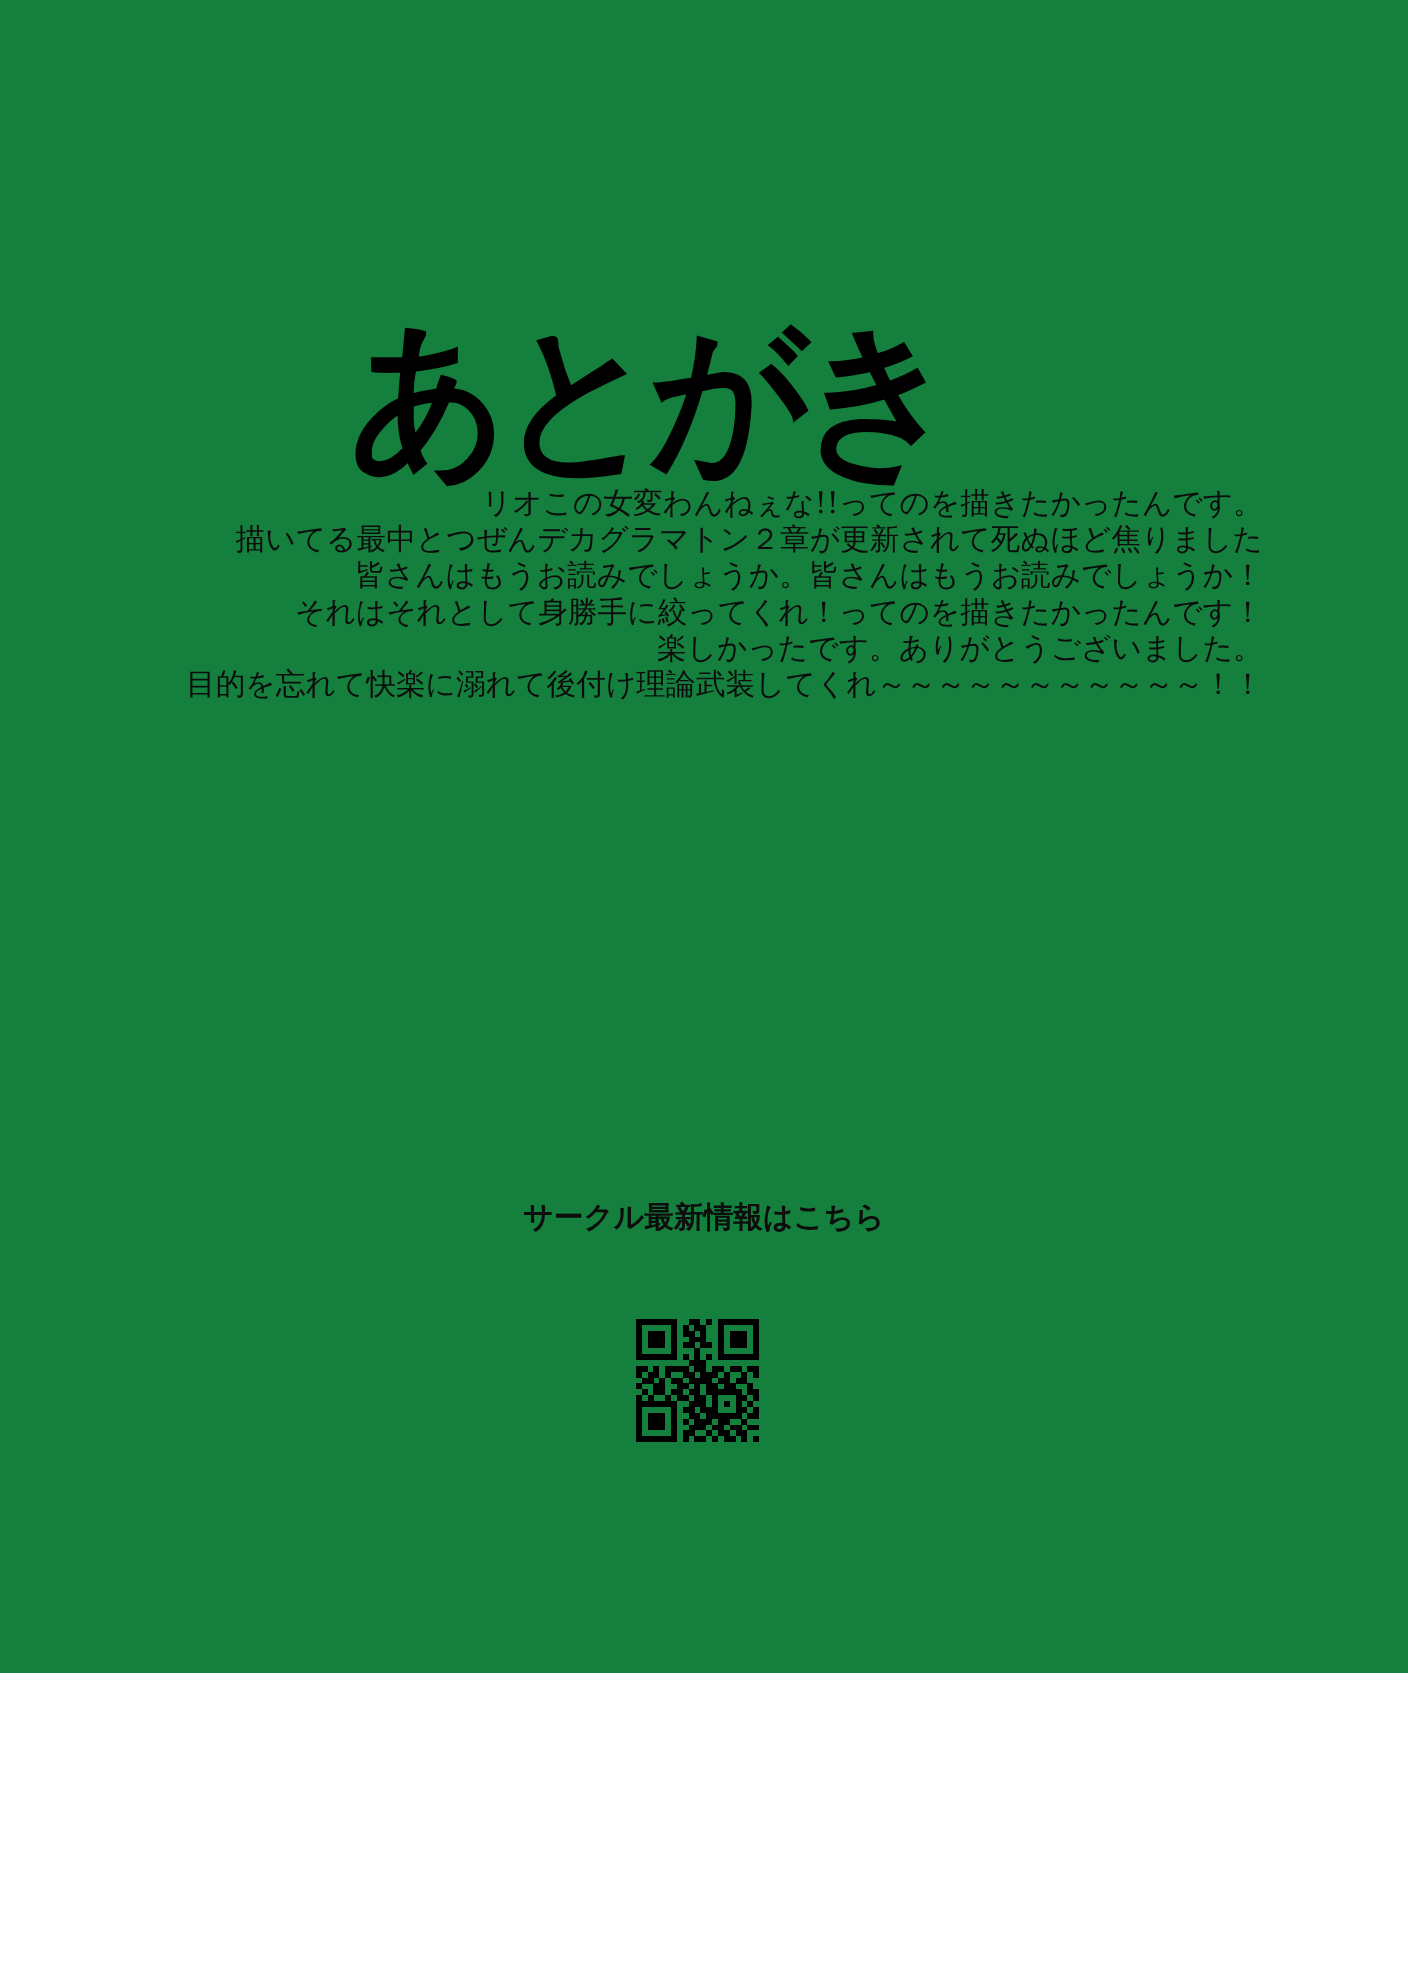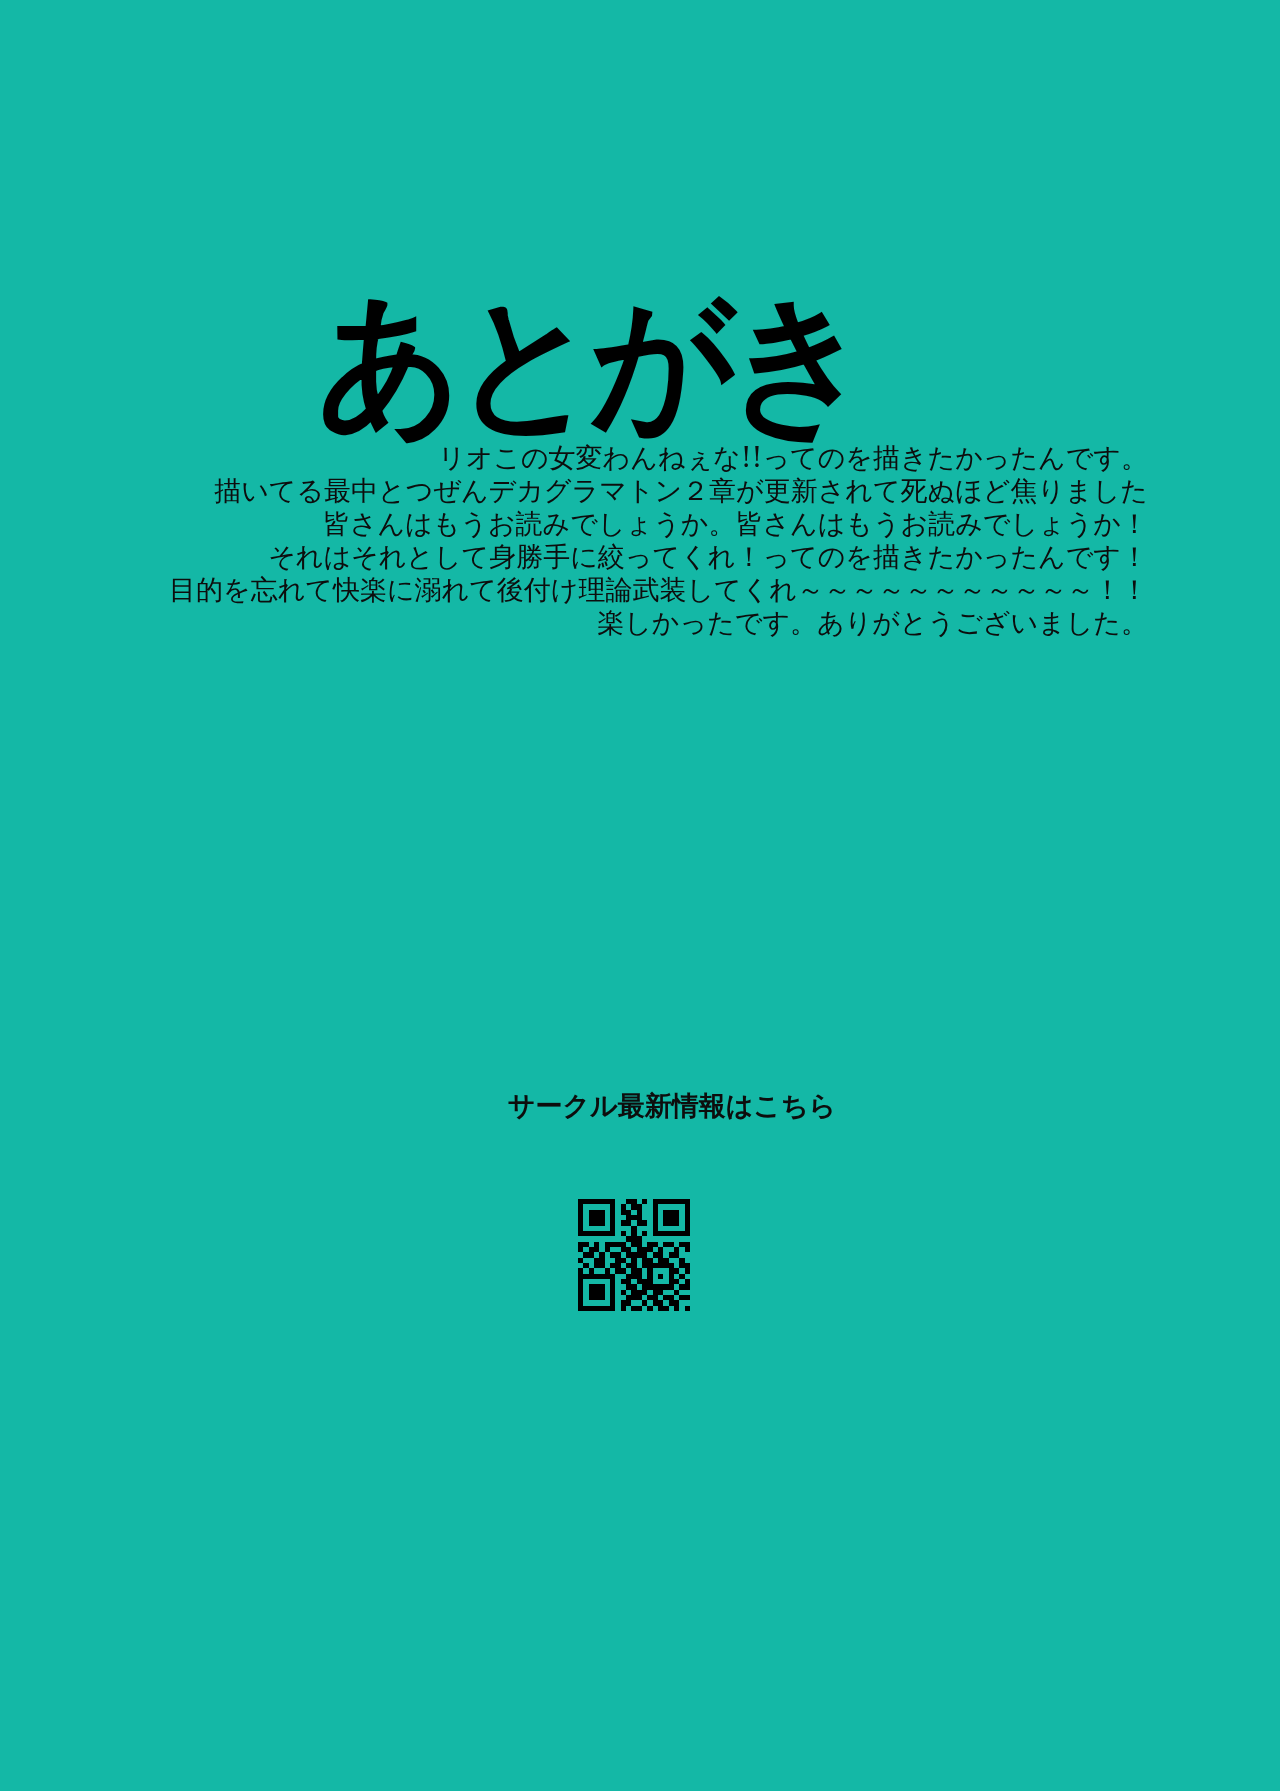--- a/index.html
+++ b/index.html
@@ -3,22 +3,22 @@
 <meta charset="utf-8">
 <style>
   html, body {
     margin: 0;
     padding: 0;
     background: #ffffff;
   }
   .page {
     position: relative;
     width: 1280px;
-    height: 1791px;
-    background: #14b8a6;
+    height: 1521px;
+    background: #15803d;
     overflow: hidden;
     font-family: "DejaVu Serif", "Liberation Serif", serif;
   }
   .title {
     position: absolute;
     left: 590px;
     top: 186px;
     transform: translateX(-50%) scaleX(0.95);
     transform-origin: center top;
     font-family: "DejaVu Sans", "Liberation Sans", sans-serif;
@@ -45,21 +45,20 @@
   }
   .circle-info {
     position: absolute;
     left: 640px;
     top: 1088px;
     transform: translateX(-50%);
     font-size: 27px;
     font-weight: 600;
     color: #0d0d0d;
     white-space: nowrap;
-    margin-left: 32px;
   }
   .qr {
     position: absolute;
     left: 578px;
     top: 1199px;
     width: 112px;
     height: 112px;
   }
   .qr svg {
     display: block;
@@ -72,22 +71,22 @@
 
 <div class="page">
 
   <h1 class="title">あとがき</h1>
 
   <div class="afterword">
     <div class="line">リオこの女変わんねぇな!!ってのを描きたかったんです。</div>
     <div class="line">描いてる最中とつぜんデカグラマトン２章が更新されて死ぬほど焦りました</div>
     <div class="line">皆さんはもうお読みでしょうか。皆さんはもうお読みでしょうか！</div>
     <div class="line">それはそれとして身勝手に絞ってくれ！ってのを描きたかったんです！</div>
+    <div class="line">楽しかったです。ありがとうございました。</div>
     <div class="line">目的を忘れて快楽に溺れて後付け理論武装してくれ～～～～～～～～～～～！！</div>
-    <div class="line">楽しかったです。ありがとうございました。</div>
   </div>
 
   <div class="circle-info">サークル最新情報はこちら</div>
 
   <div class="qr">
       <svg viewBox="0 0 21 21" shape-rendering="crispEdges" fill="#000000" xmlns="http://www.w3.org/2000/svg">
         <rect x="0" y="0" width="1.02" height="1.02"></rect>
         <rect x="1" y="0" width="1.02" height="1.02"></rect>
         <rect x="2" y="0" width="1.02" height="1.02"></rect>
         <rect x="3" y="0" width="1.02" height="1.02"></rect>

